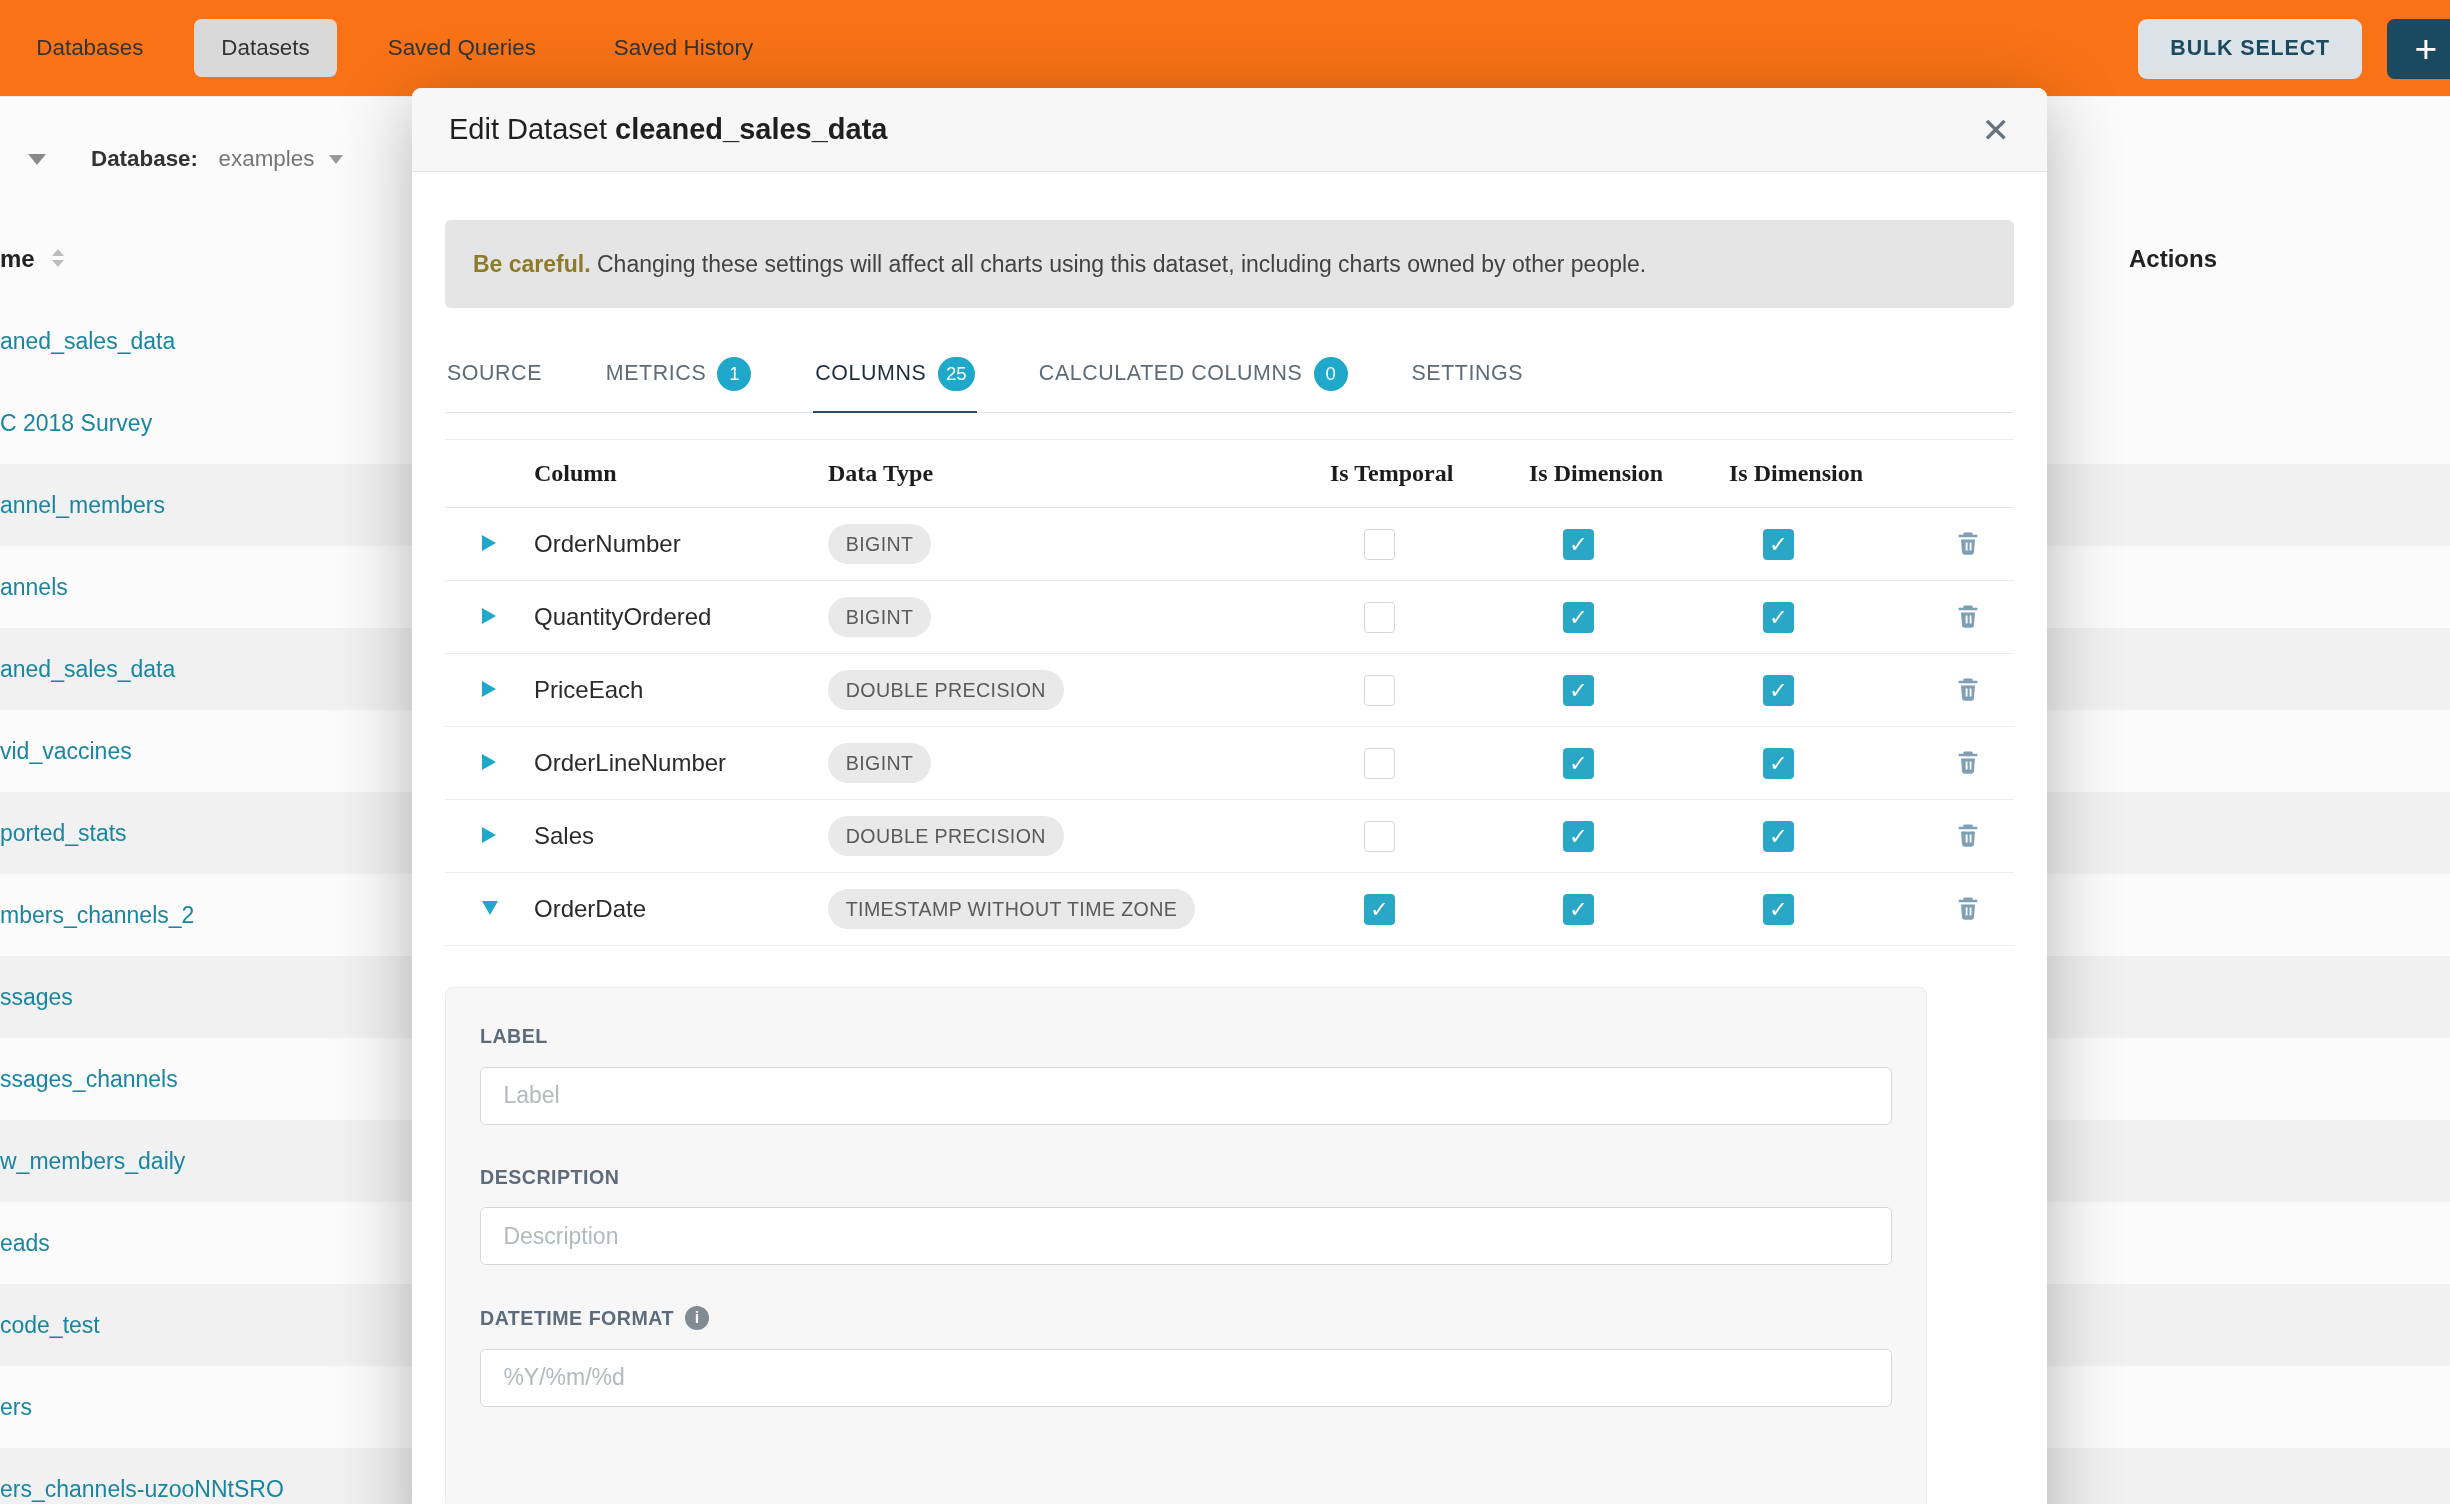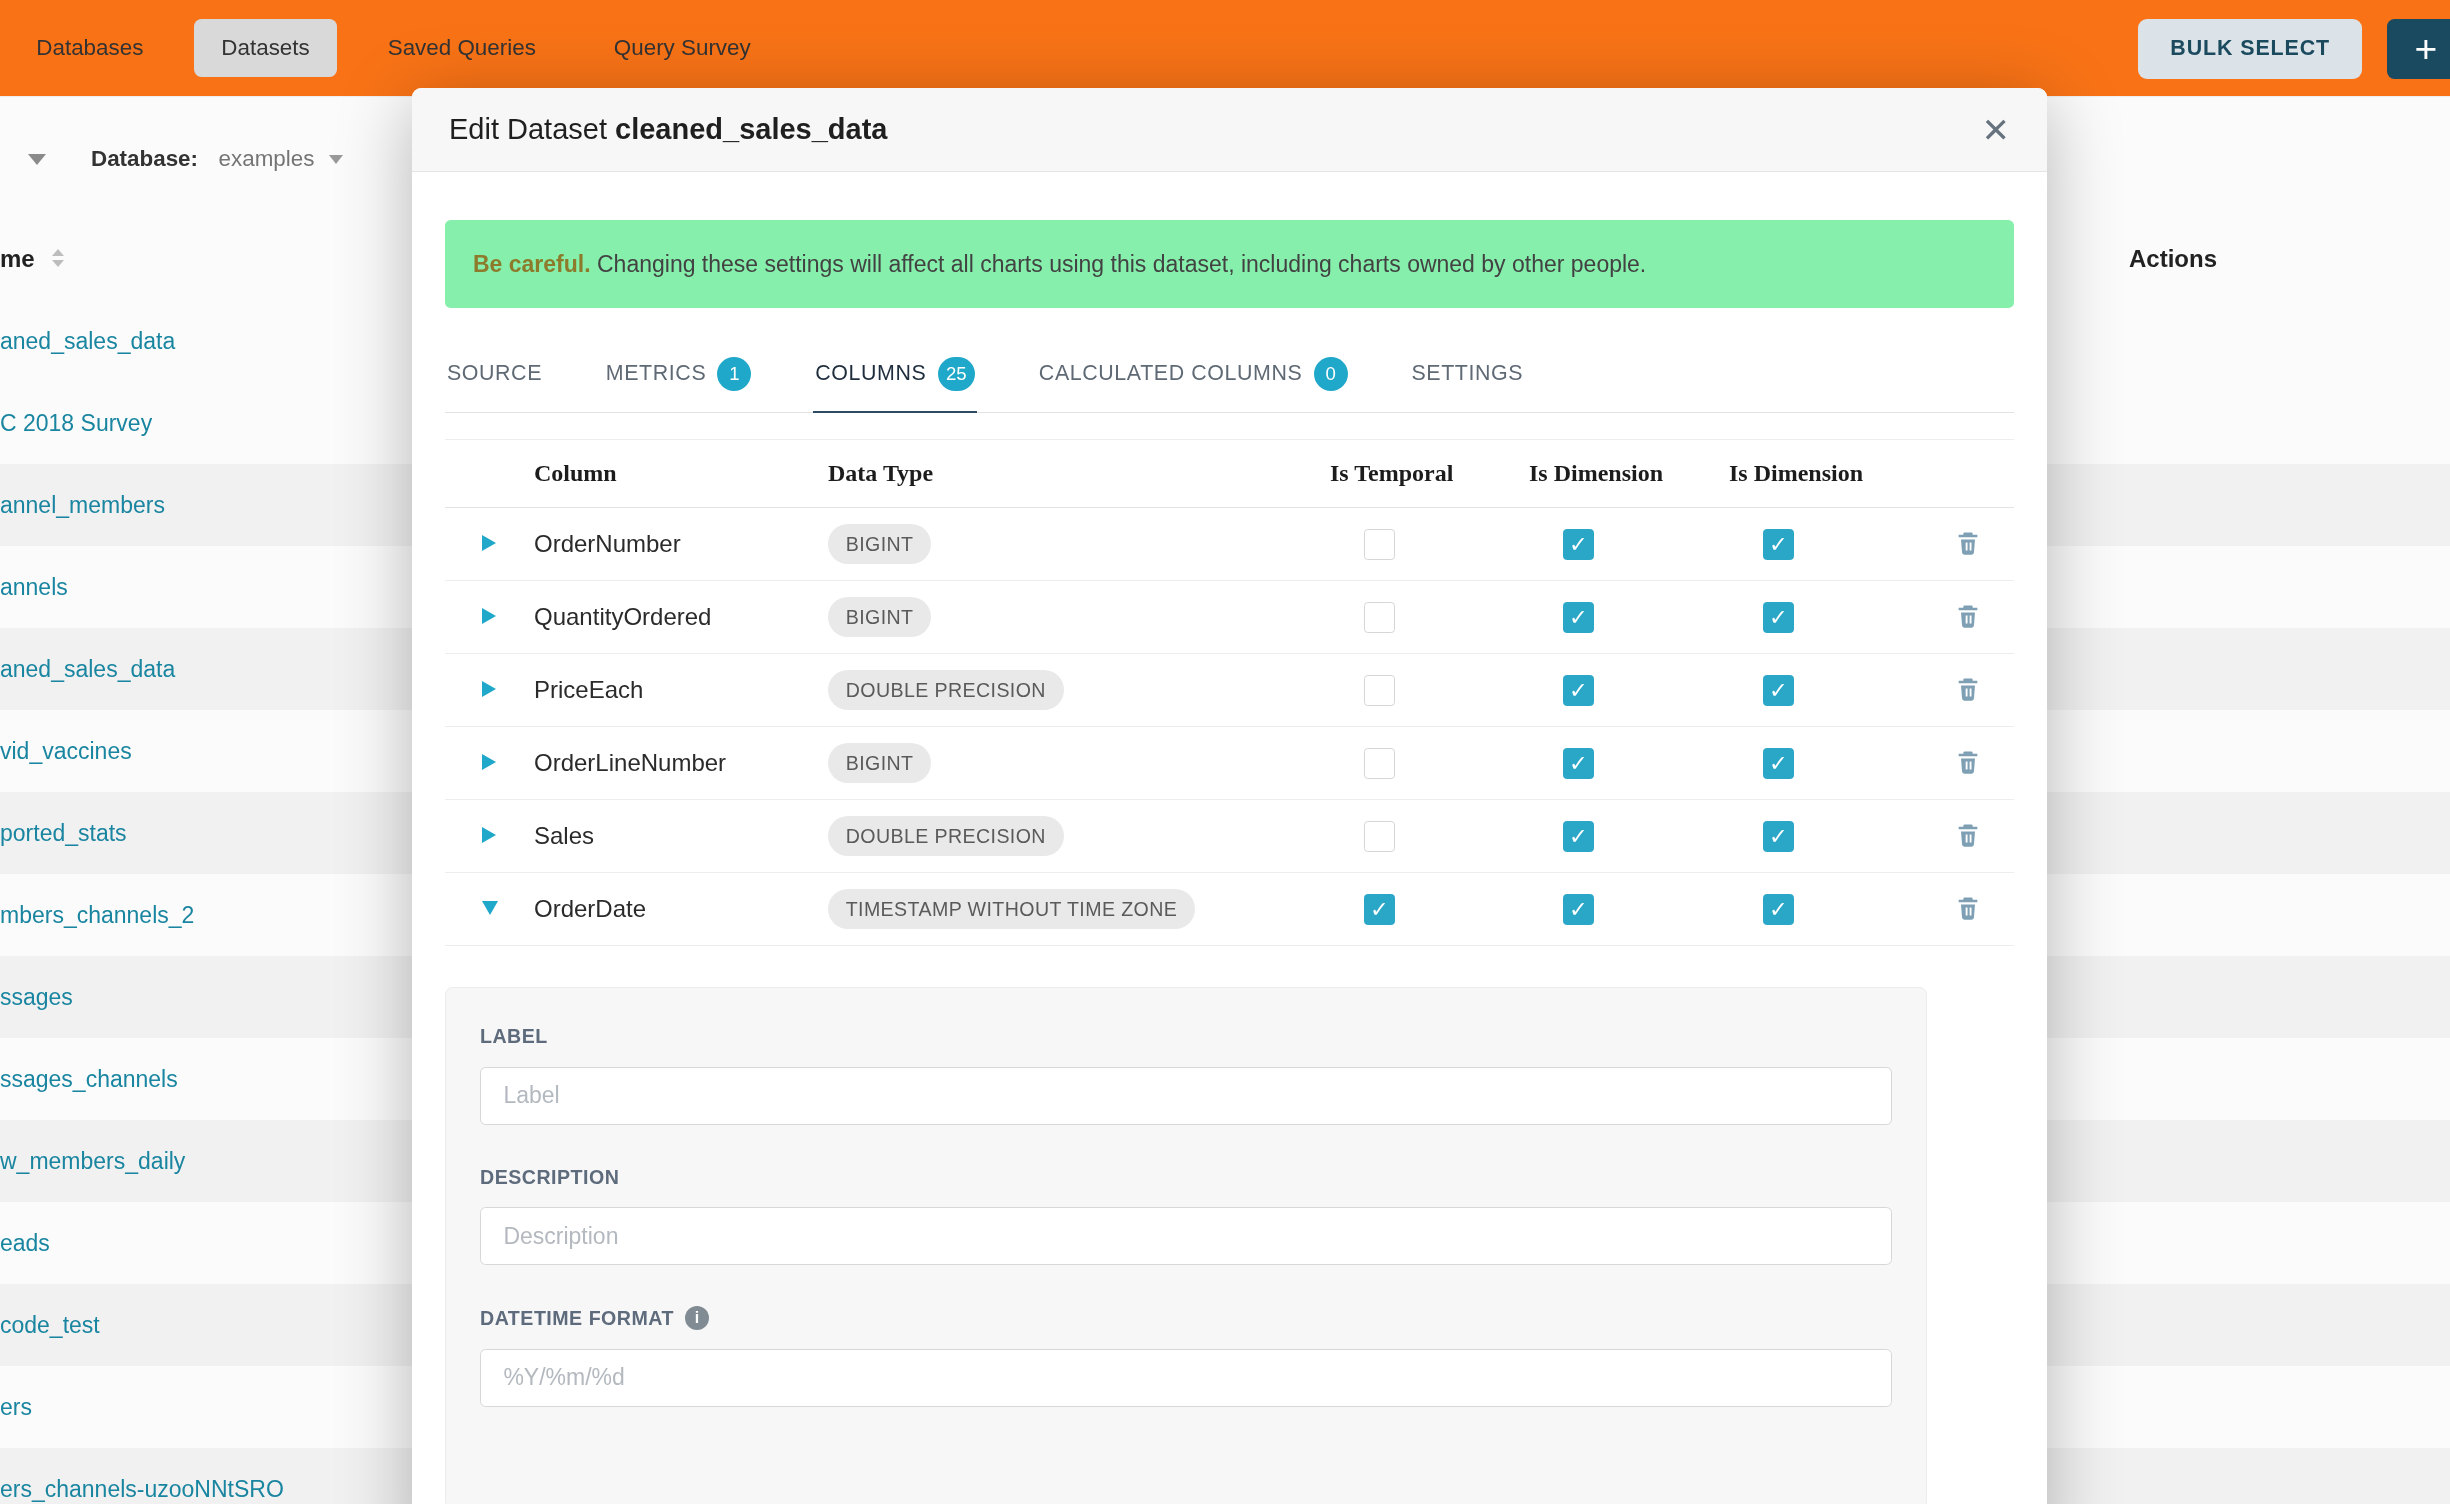--- a/index.html
+++ b/index.html
@@ -79,21 +79,21 @@
     height: 84px; background: #f7f7f7; border-bottom: 0.9px solid #e4e4e4;
     display: flex; align-items: center; padding: 0 37px;
   }
   .modal-title { font-size: 29px; color: #1f1f1f; }
   .modal-title b { font-weight: bold; }
   .modal-close { margin-left: auto; font-size: 34px; color: #66737e; cursor: pointer; line-height: 1; }
 
   .modal-body { padding: 0 33px; }
 
   .warning {
-    margin-top: 48px; background: #86efac; border-radius: 5.6px; padding: 0 28px;
+    margin-top: 48px; background: #e5e5e5; border-radius: 5.6px; padding: 0 28px;
     height: 88px; display: flex; align-items: center; font-size: 23px; color: #424242;
   }
   .warn-bold { color: #8d7a2b; font-weight: bold; }
 
   .tabs { margin-top: 43px; display: flex; gap: 60px; border-bottom: 0.9px solid #e2e2e2; }
   .tab {
     display: flex; align-items: center; gap: 11.2px; padding: 5.6px 1.9px 20.5px 1.9px;
     font-size: 21.4px; letter-spacing: 0.6px; color: #5f6a75; cursor: pointer;
     border-bottom: 2.8px solid transparent; margin-bottom: -0.9px; white-space: nowrap;
   }
@@ -158,21 +158,21 @@
   }
 </style>
 </head>
 <body>
 
 <div class="topnav">
   <div class="nav-items">
       <div class="nav-item"><span>Databases</span></div>
       <div class="nav-item active"><span>Datasets</span></div>
       <div class="nav-item"><span>Saved Queries</span></div>
-      <div class="nav-item"><span>Query Survey</span></div>
+      <div class="nav-item"><span>Saved History</span></div>
     </div>
   <button class="bulk-select">BULK SELECT</button>
   <button class="add-btn">
       <span>+</span>
     </button>
 </div>
 
 <div class="filter-row">
   <span class="caret-down first-caret"></span>
   <span class="db-label">Database:</span>

